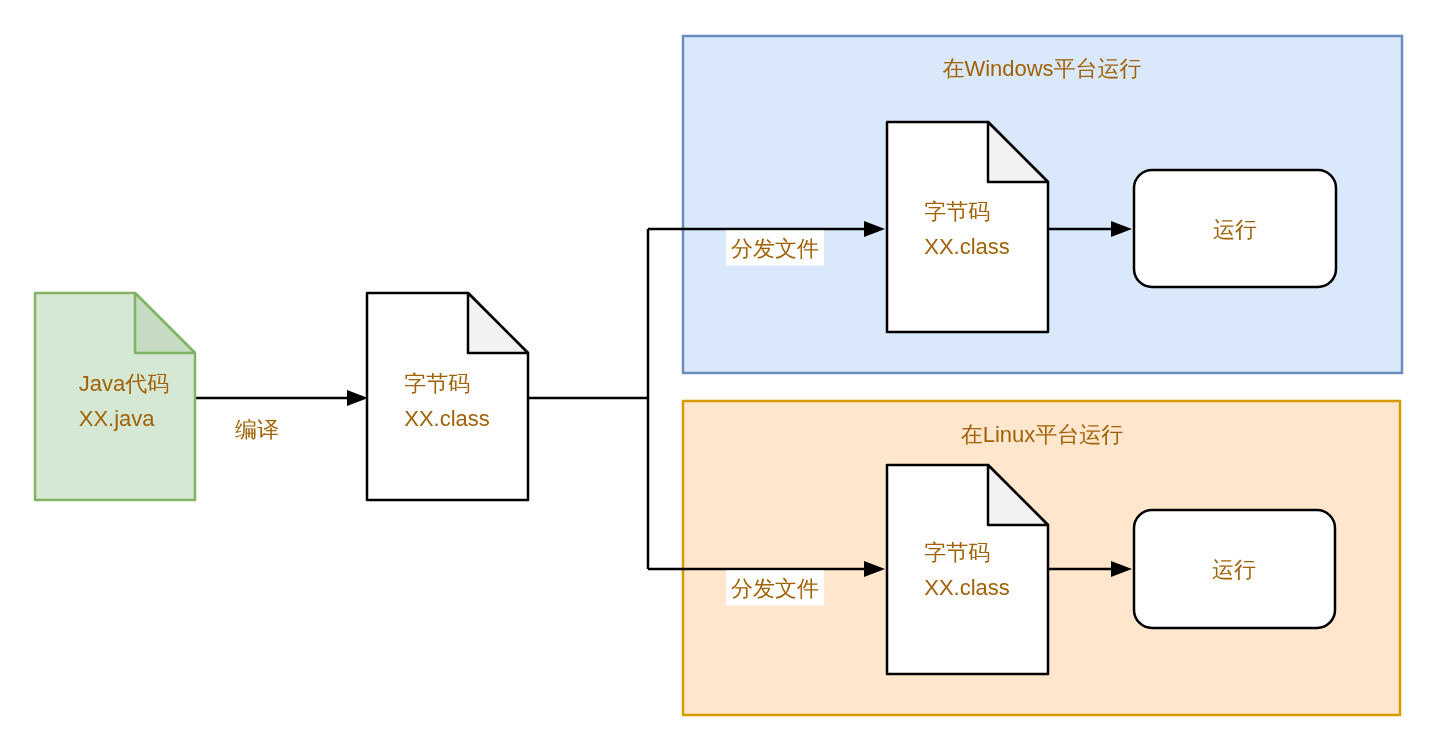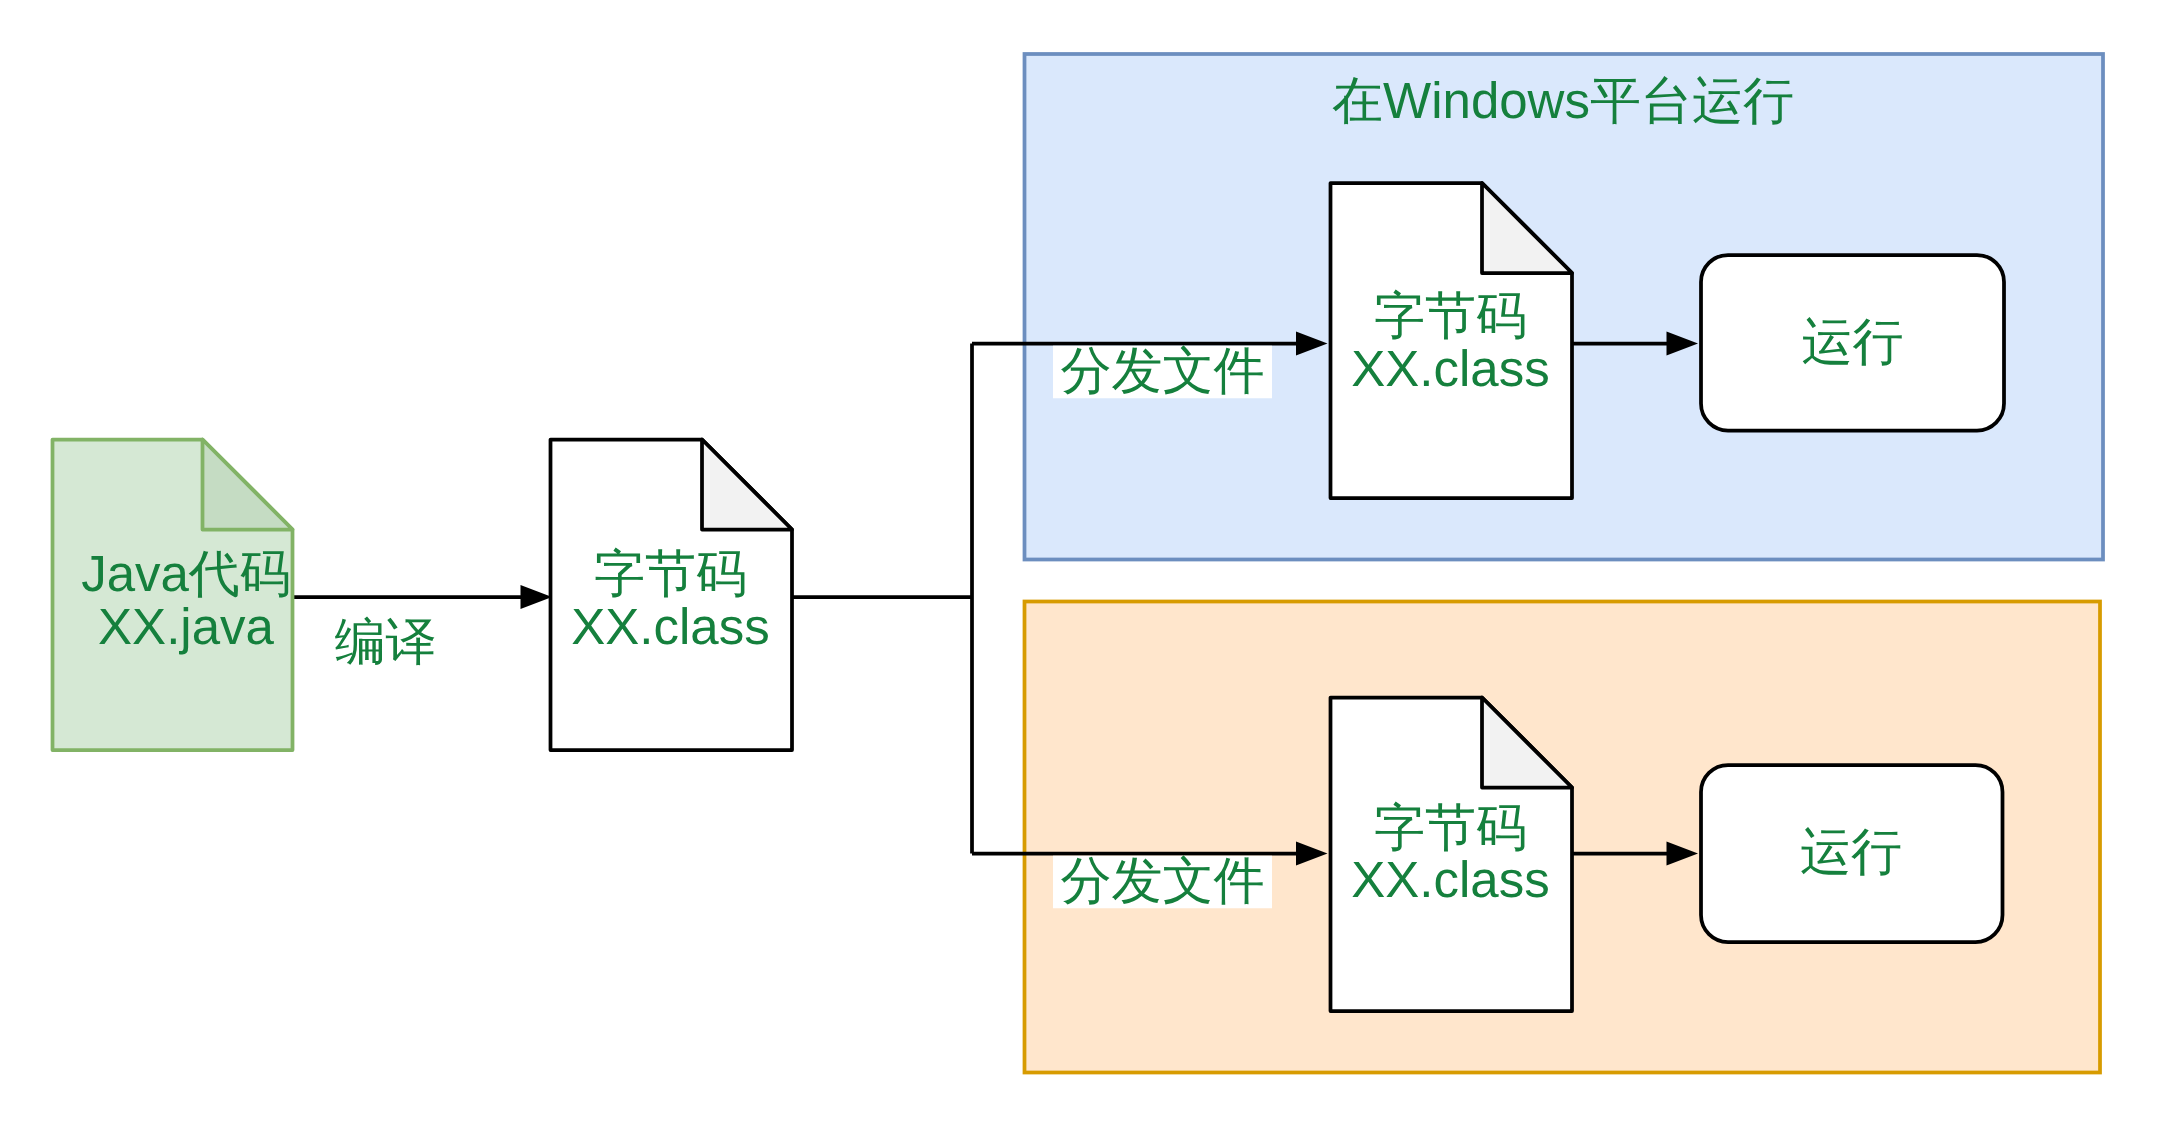--- a/index.html
+++ b/index.html
@@ -16,24 +16,24 @@
     overflow: hidden;
   }
   .canvas svg {
     position: absolute;
     left: 0;
     top: 0;
   }
   .lbl {
     position: absolute;
     transform: translate(-50%, -50%);
-    font-size: 34px;
+    font-size: 22px;
     line-height: 35px;
-    color: #15803d;
-    text-align: center;
+    color: #a16207;
+    text-align: left;
     white-space: pre-line;
   }
   .edge-lbl {
     background: #ffffff;
     padding: 0 5px;
     white-space: nowrap;
     margin-top: 19px;
   }
   .title-lbl {
     white-space: nowrap;
@@ -93,19 +93,20 @@
 
   <div class="lbl edge-lbl" style="left:775px; top:569px;">分发文件</div>
 
   <div class="lbl title-lbl" style="left:1042px; top:68px;">在Windows平台运行</div>
 
   <div class="lbl" style="left:967px; top:229px;">字节码
 XX.class</div>
 
   <div class="lbl" style="left:1235px; top:229px;">运行</div>
 
+  <div class="lbl title-lbl" style="left:1042px; top:434px;">在Linux平台运行</div>
 
   <div class="lbl" style="left:967px; top:570px;">字节码
 XX.class</div>
 
   <div class="lbl" style="left:1234px; top:569px;">运行</div>
 
 </div>
 
 </body></html>

